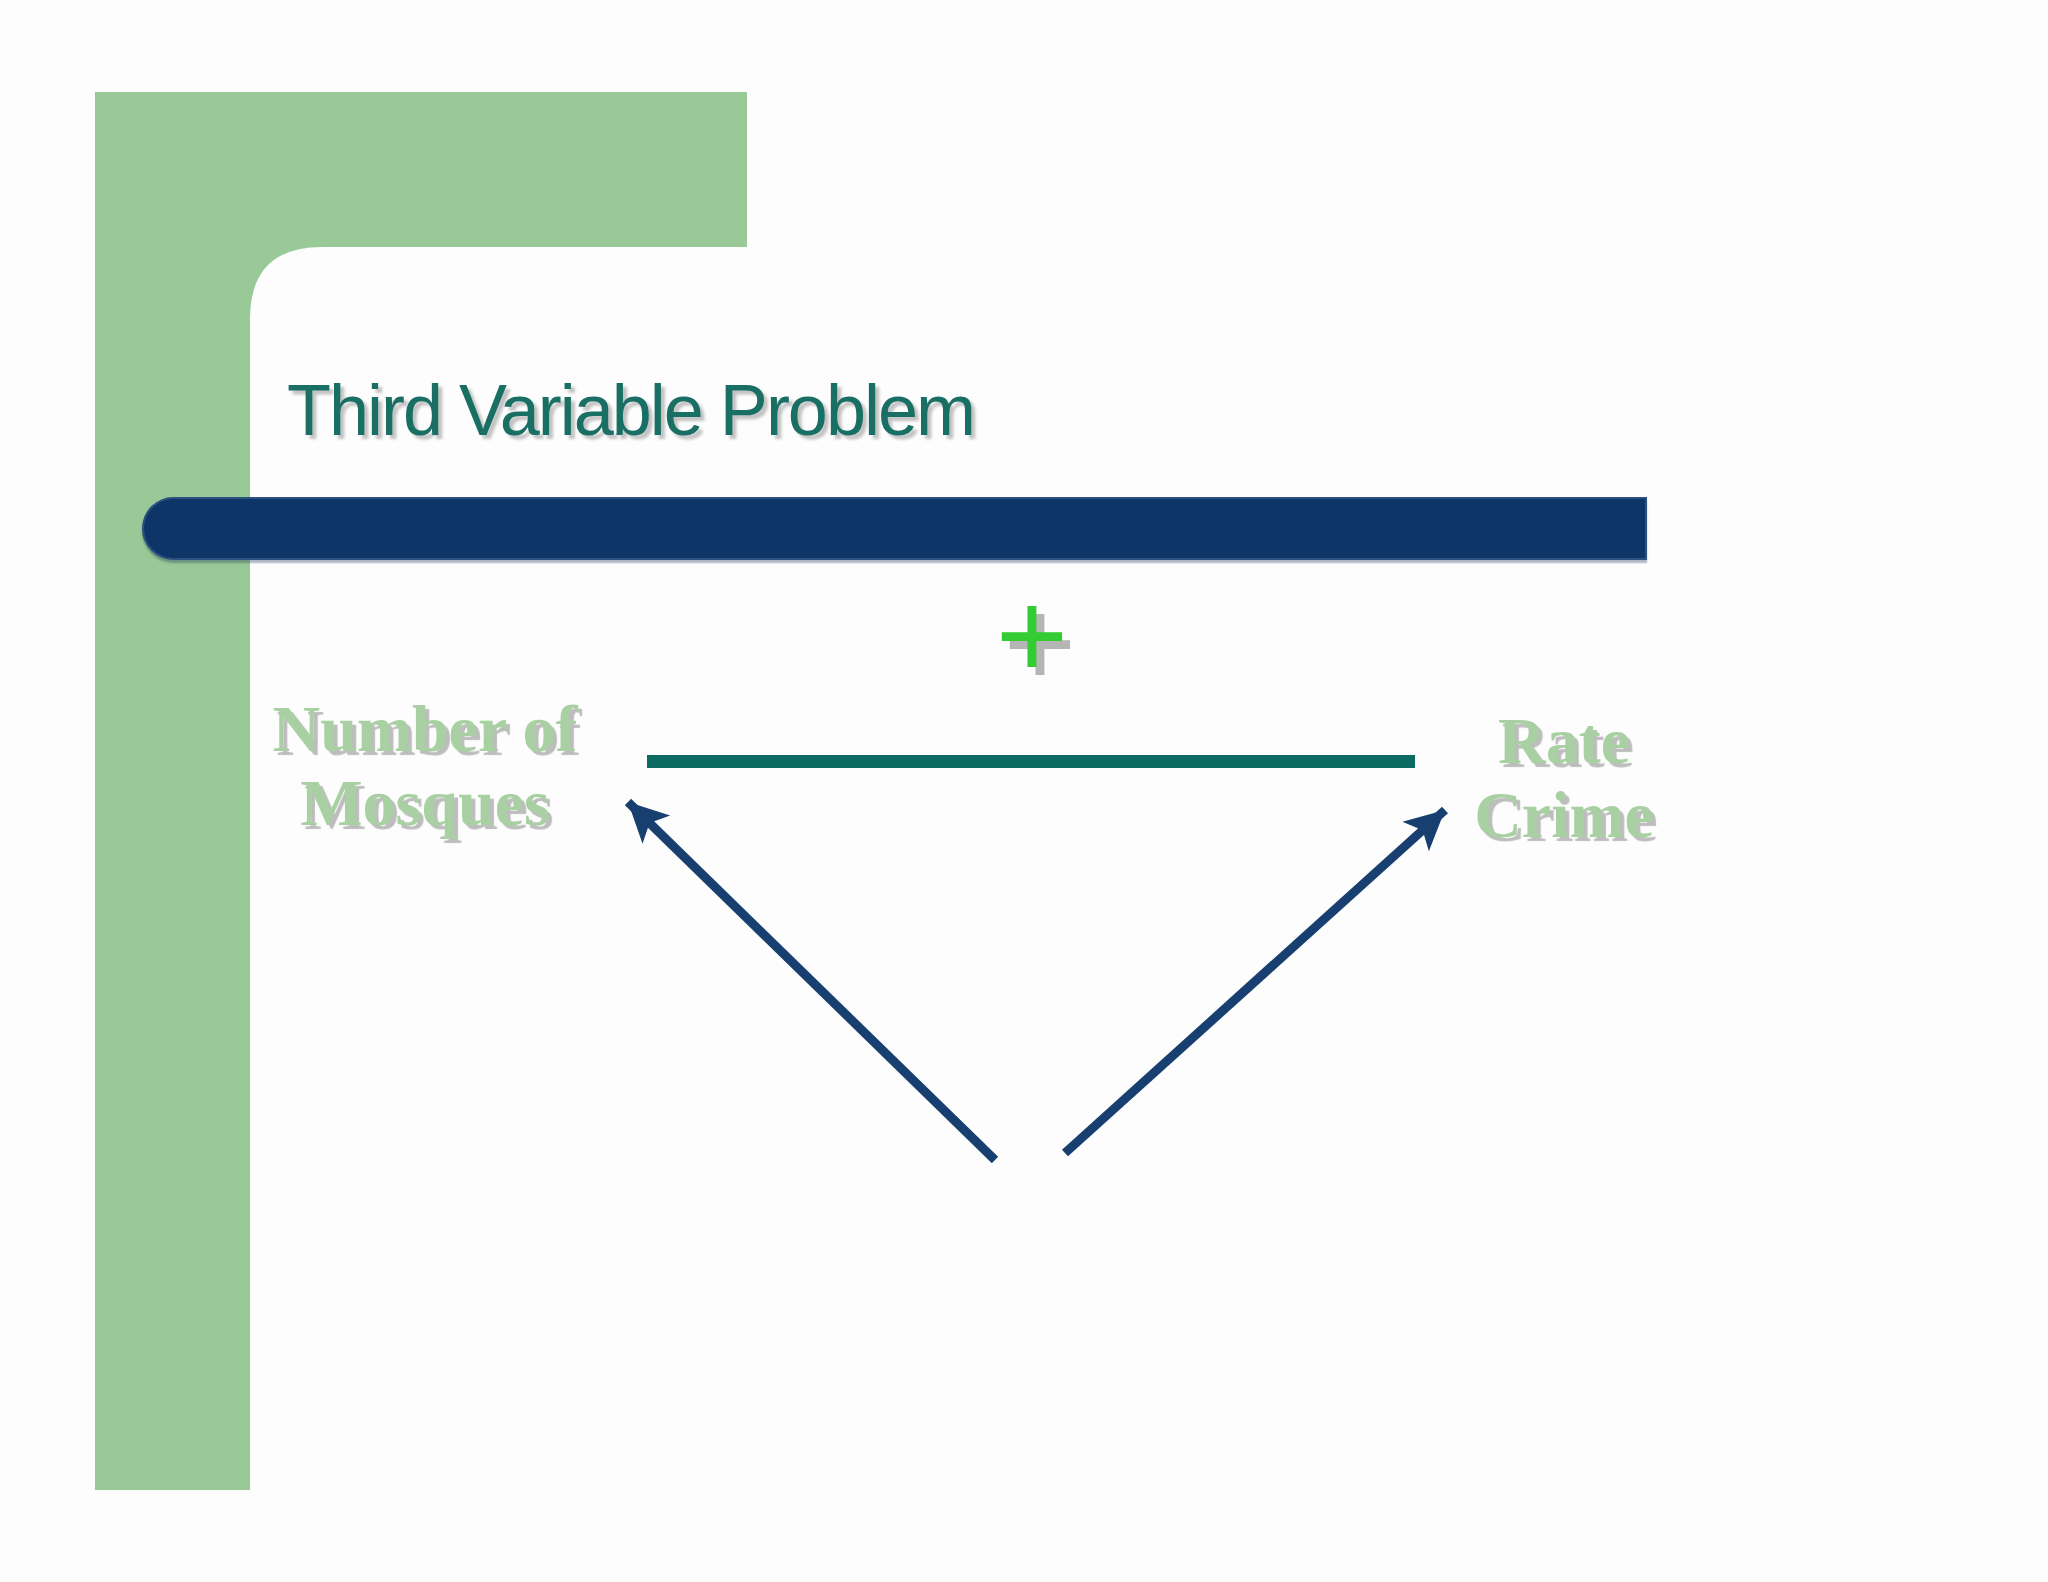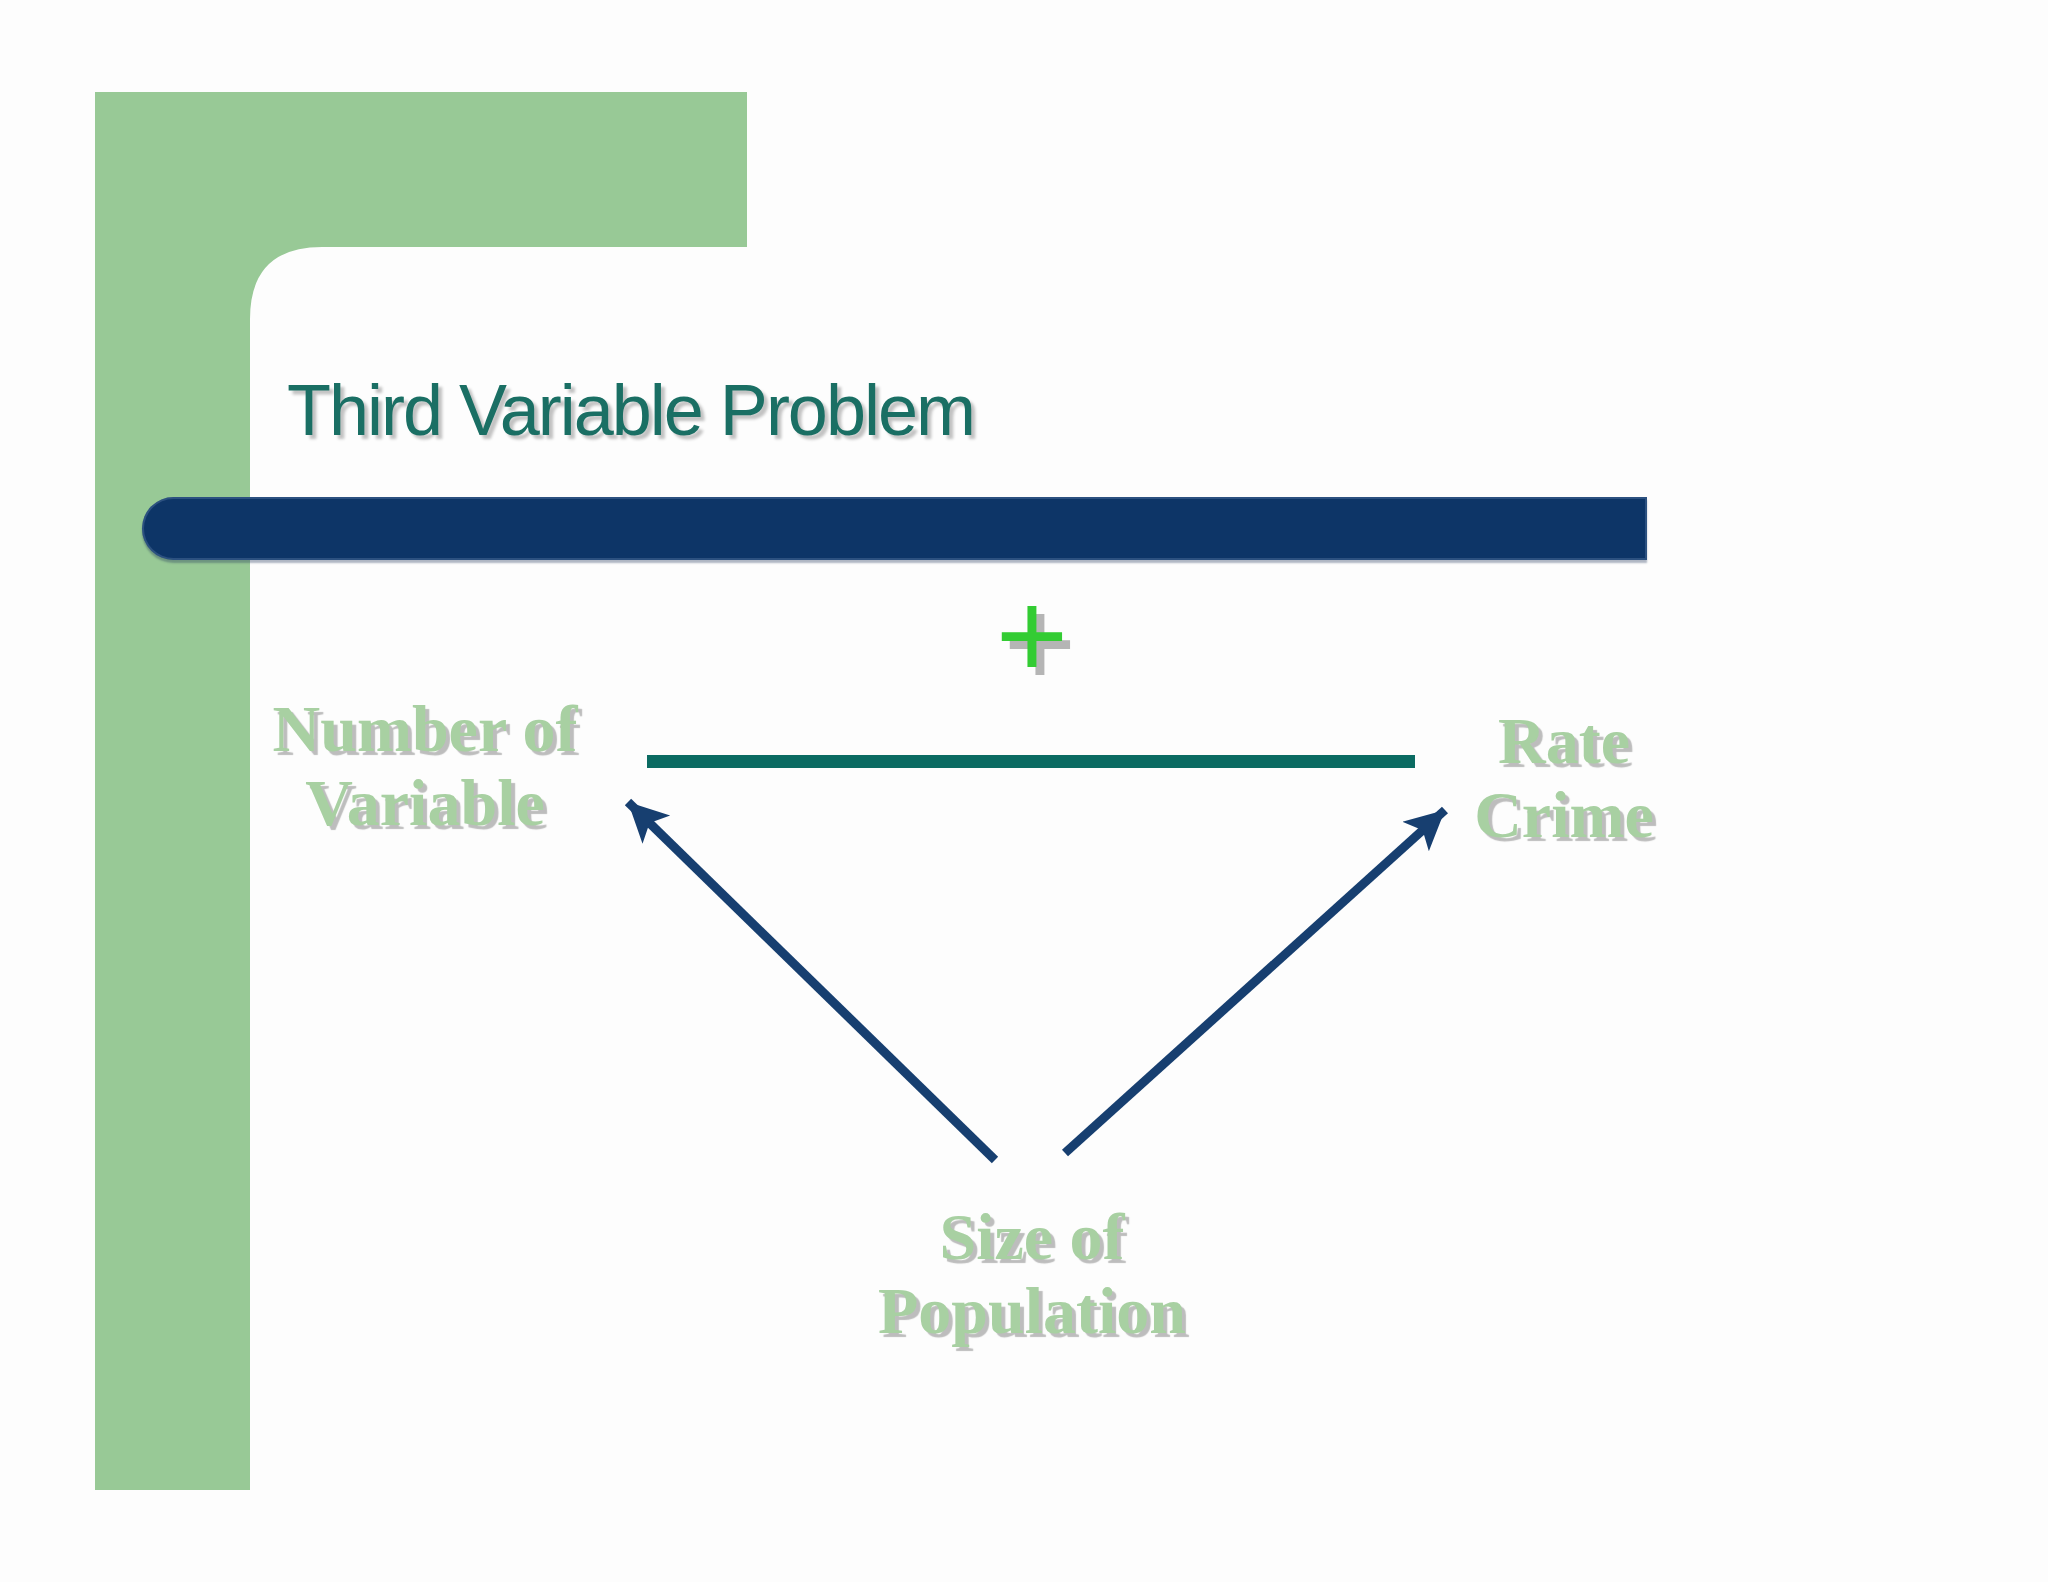--- a/index.html
+++ b/index.html
@@ -68,32 +68,28 @@
 
   <div class="title">Third Variable Problem</div>
   <div class="title-bar"></div>
 
   <div class="plus">+</div>
 
   <div class="corr-line"></div>
 
   <div class="node node-mosques">
     <div>Number of</div>
-    <div>Variable</div>
+    <div>Mosques</div>
   </div>
 
   <div class="node node-crime">
     <div>Rate</div>
     <div>Crime</div>
   </div>
 
-  <div class="node node-population">
-    <div>Size of</div>
-    <div>Population</div>
-  </div>
 
   <svg class="arrows-svg" width="2048" height="1582" viewBox="0 0 2048 1582" aria-hidden="true">
     <defs>
       <marker id="ah" viewBox="0 0 10 10" refX="10" refY="5" markerWidth="5.6" markerHeight="4.4" orient="auto" markerUnits="strokeWidth">
         <path class="head" d="M0 0 L10 5 L0 10 L2.4 5 Z"></path>
       </marker>
     </defs>
     <line x1="995" y1="1160" x2="628" y2="802" marker-end="url(#ah)"></line>
     <line x1="1065" y1="1153" x2="1445" y2="810" marker-end="url(#ah)"></line>
   </svg>

